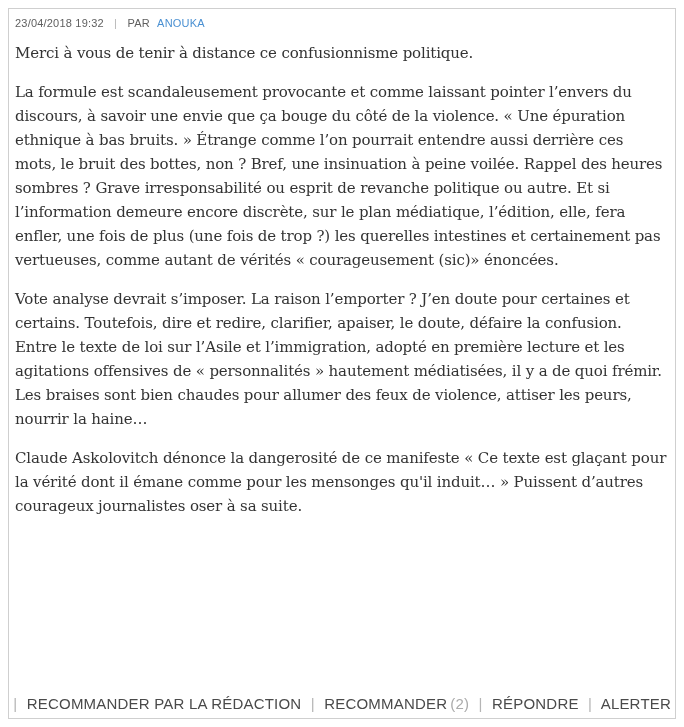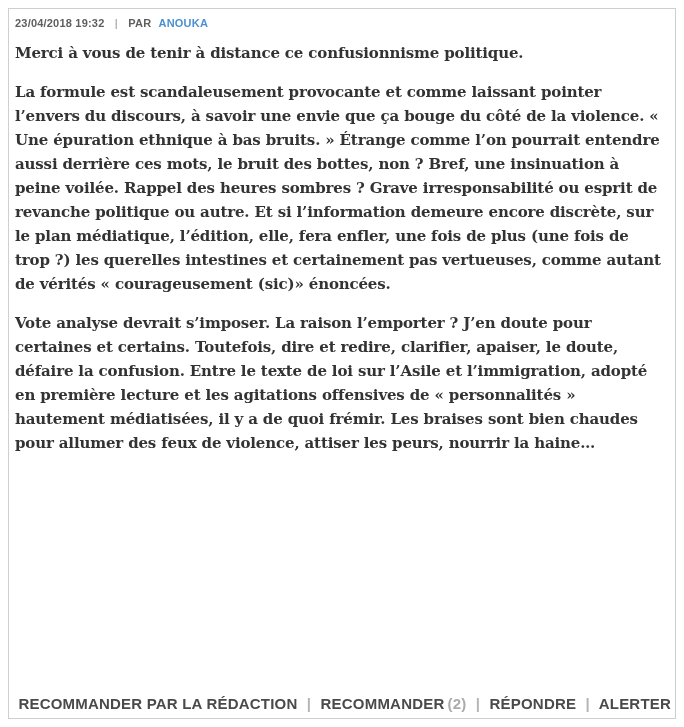--- a/index.html
+++ b/index.html
@@ -10,21 +10,20 @@
     overflow: hidden;
   }
   .comment-box {
     position: absolute;
     left: 8px; top: 8px;
     width: 668px; height: 711px;
     border: 1px solid #cfcfcf;
     background: #ffffff;
     padding: 6px 8px 0 6px;
     overflow: hidden;
-    font-weight: bold;
   }
   .comment-header {
     font-size: 11px;
     color: #5f5f5f;
     letter-spacing: 0.2px;
     padding-top: 2px;
     white-space: nowrap;
   }
   .comment-header .sep {
     color: #b5b5b5;
@@ -80,20 +79,21 @@
     <span>23/04/2018 19:32</span>
     <span class="sep">|</span>
     <span class="byline">PAR</span>
     <a class="author">ANOUKA</a>
   </div>
 
   <div class="comment-body">
     <p>Merci à vous de tenir à distance ce confusionnisme politique.</p>
     <p>La formule est scandaleusement provocante et comme laissant pointer l’envers du discours, à savoir une envie que ça bouge du côté de la violence. « Une épuration ethnique à bas bruits. » Étrange comme l’on pourrait entendre aussi derrière ces mots, le bruit des bottes, non ? Bref, une insinuation à peine voilée. Rappel des heures sombres ? Grave irresponsabilité ou esprit de revanche politique ou autre. Et si l’information demeure encore discrète, sur le plan médiatique, l’édition, elle, fera enfler, une fois de plus (une fois de trop ?) les querelles intestines et certainement pas vertueuses, comme autant de vérités « courageusement (sic)» énoncées.</p>
     <p>Vote analyse devrait s’imposer. La raison l’emporter ? J’en doute pour certaines et certains. Toutefois, dire et redire, clarifier, apaiser, le doute, défaire la confusion. Entre le texte de loi sur l’Asile et l’immigration, adopté en première lecture et les agitations offensives de « personnalités » hautement médiatisées, il y a de quoi frémir. Les braises sont bien chaudes pour allumer des feux de violence, attiser les peurs, nourrir la haine…</p>
+    <p>Claude Askolovitch dénonce la dangerosité de ce manifeste « Ce texte est glaçant pour la vérité dont il émane comme pour les mensonges qu'il induit… » Puissent d’autres courageux journalistes oser à sa suite.</p>
   </div>
 
   <div class="comment-actions">
     <a>MODIFIER</a>
     <span class="sep">|</span>
     <a>DÉPUBLIER</a>
     <span class="sep">|</span>
     <a>RECOMMANDER PAR LA RÉDACTION</a>
     <span class="sep">|</span>
     <a><span>RECOMMANDER</span><span class="count">(2)</span></a>

